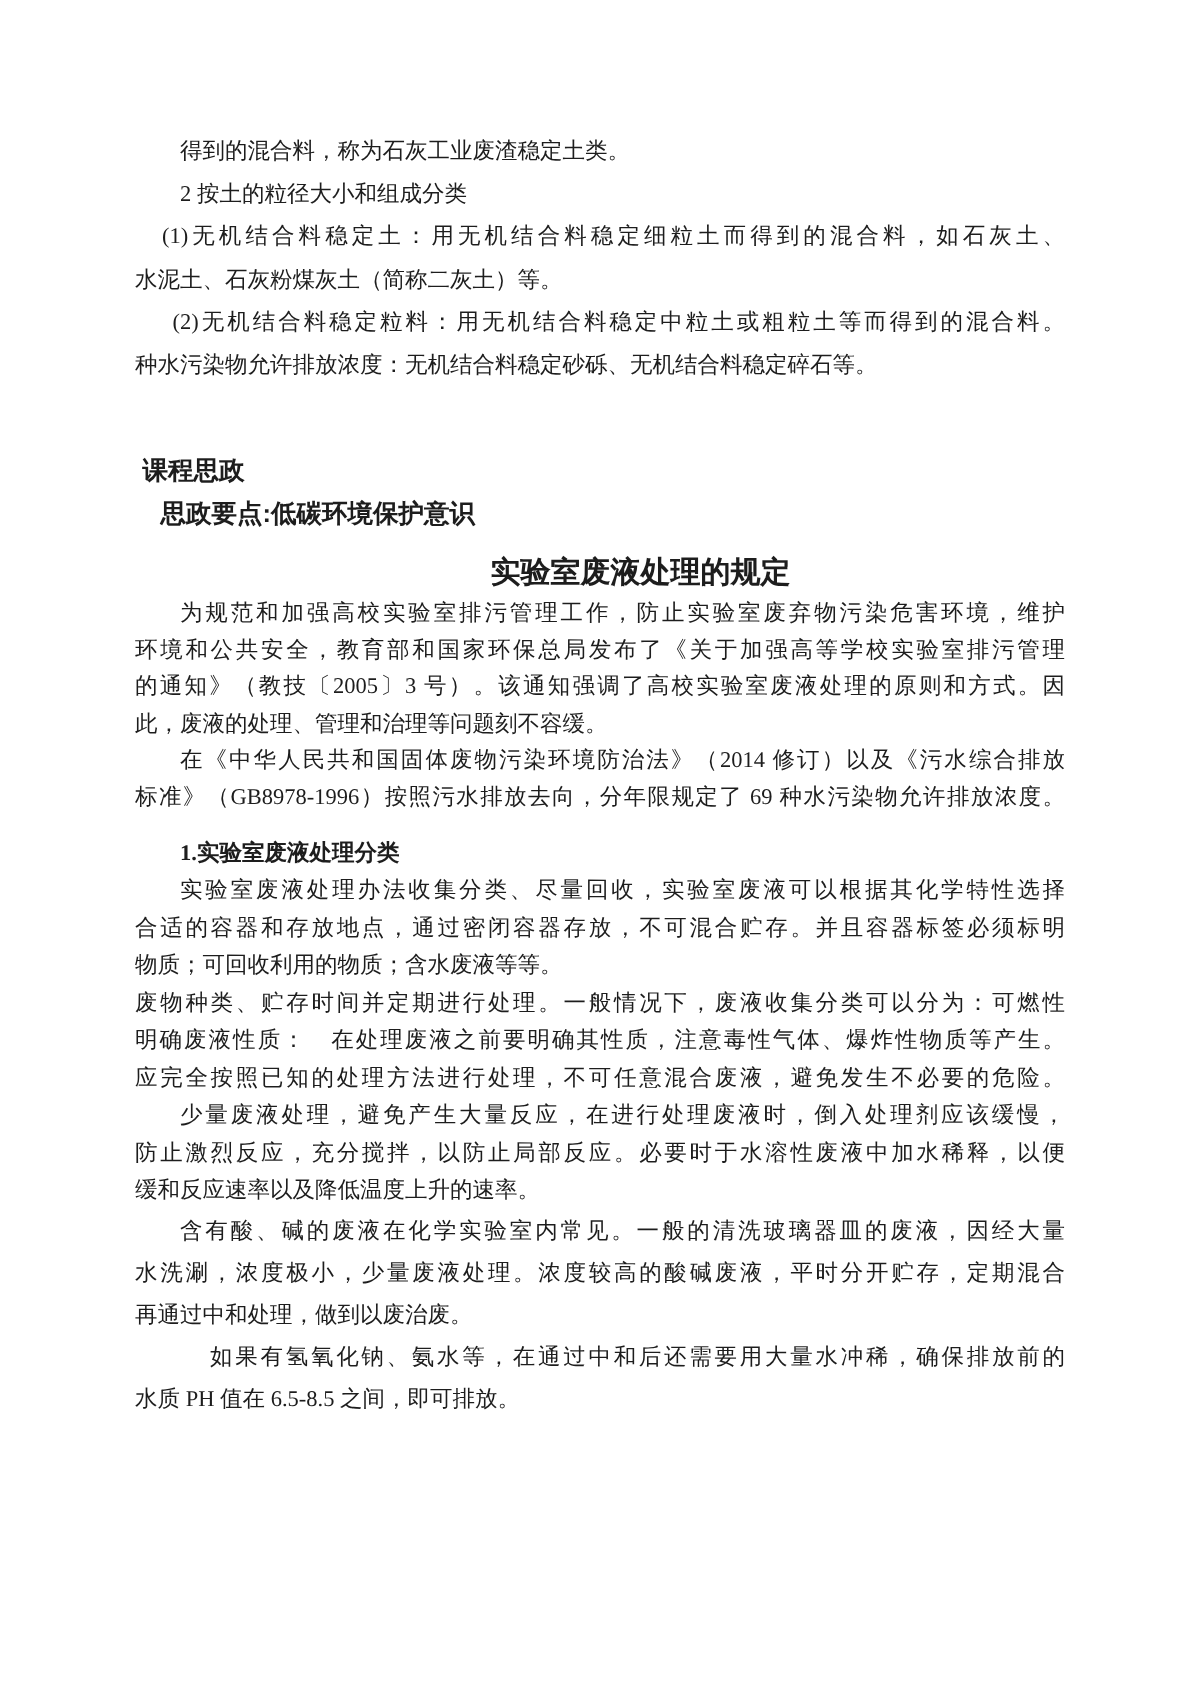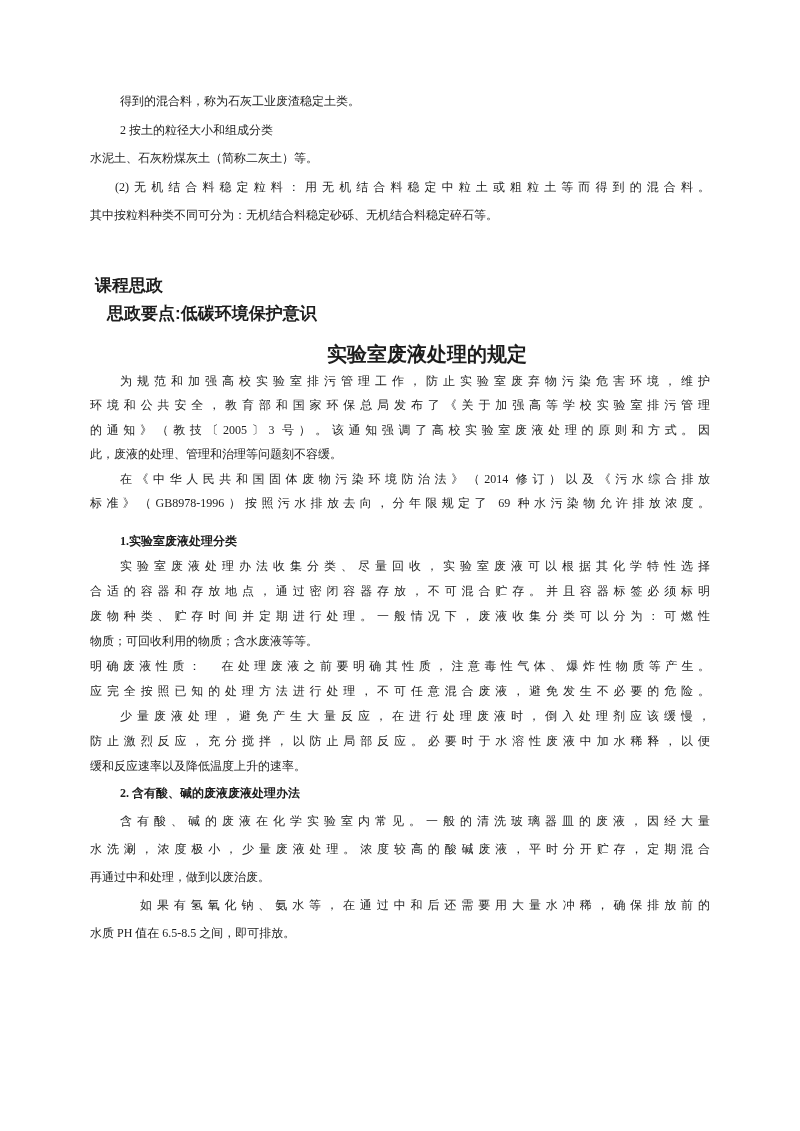--- a/index.html
+++ b/index.html
@@ -16,21 +16,21 @@
     font-family: "Liberation Serif", "DejaVu Serif", serif;
     color: #1d1d1d;
   }
   .text-column {
     position: absolute;
     left: 90px;
     top: 87px;
     width: 620px;
   }
   .line {
-    font-size: 12px;
+    font-size: 15px;
     overflow: hidden;
   }
   .line:not(.justify) { white-space: nowrap; }
   .justify {
     text-align: justify;
     text-align-last: justify;
   }
   
   .sec-a { line-height: 28.5px; height: 28.5px; }
   .sec-b { line-height: 24.5px; height: 24.5px; }
@@ -51,42 +51,42 @@
     padding-left: 54px; 
   }
 </style>
 </head>
 <body>
 
 <div class="page">
   <div class="text-column" id="doc">
       <div class="line sec-a" style="text-indent: 30px;">得到的混合料，称为石灰工业废渣稳定土类。</div>
       <div class="line sec-a" style="text-indent: 30px;">2 按土的粒径大小和组成分类</div>
+      <div class="line sec-a justify" style="text-indent: 18px;">(1)无机结合料稳定土：用无机结合料稳定细粒土而得到的混合料，如石灰土、</div>
       <div class="line sec-a">水泥土、石灰粉煤灰土（简称二灰土）等。</div>
       <div class="line sec-a justify" style="text-indent: 25px;">(2)无机结合料稳定粒料：用无机结合料稳定中粒土或粗粒土等而得到的混合料。</div>
-      <div class="line sec-a">其中按粒料种类不同可分为：无机结合料稳定砂砾、无机结合料稳定碎石等。</div>
+      <div class="line sec-a">种水污染物允许排放浓度：无机结合料稳定砂砾、无机结合料稳定碎石等。</div>
       <div class="line sec-a hei" style="text-indent: 5px; margin-top: 42px;">课程思政</div>
       <div class="line sec-a hei" style="text-indent: 5px; margin-left: 12px;">思政要点:低碳环境保护意识</div>
       <div class="line title-line" style="margin-top: 10px;">实验室废液处理的规定</div>
       <div class="line sec-b justify" style="text-indent: 30px;">为规范和加强高校实验室排污管理工作，防止实验室废弃物污染危害环境，维护</div>
       <div class="line sec-b justify">环境和公共安全，教育部和国家环保总局发布了《关于加强高等学校实验室排污管理</div>
       <div class="line sec-b justify">的通知》（教技〔2005〕3 号）。该通知强调了高校实验室废液处理的原则和方式。因</div>
       <div class="line sec-b">此，废液的处理、管理和治理等问题刻不容缓。</div>
       <div class="line sec-b justify" style="text-indent: 30px;">在《中华人民共和国固体废物污染环境防治法》（2014 修订）以及《污水综合排放</div>
       <div class="line sec-b justify">标准》（GB8978-1996）按照污水排放去向，分年限规定了 69 种水污染物允许排放浓度。</div>
       <div class="line sec-c bold" style="text-indent: 30px; margin-top: 13px;">1.实验室废液处理分类</div>
       <div class="line sec-c justify" style="text-indent: 30px;">实验室废液处理办法收集分类、尽量回收，实验室废液可以根据其化学特性选择</div>
       <div class="line sec-c justify">合适的容器和存放地点，通过密闭容器存放，不可混合贮存。并且容器标签必须标明</div>
+      <div class="line sec-c">物质；可回收利用的物质；含水废液等等。</div>
       <div class="line sec-c justify">废物种类、贮存时间并定期进行处理。一般情况下，废液收集分类可以分为：可燃性</div>
-      <div class="line sec-c">物质；可回收利用的物质；含水废液等等。</div>
       <div class="line sec-c justify">明确废液性质：　在处理废液之前要明确其性质，注意毒性气体、爆炸性物质等产生。</div>
       <div class="line sec-c justify">应完全按照已知的处理方法进行处理，不可任意混合废液，避免发生不必要的危险。</div>
       <div class="line sec-c justify" style="text-indent: 30px;">少量废液处理，避免产生大量反应，在进行处理废液时，倒入处理剂应该缓慢，</div>
       <div class="line sec-c justify">防止激烈反应，充分搅拌，以防止局部反应。必要时于水溶性废液中加水稀释，以便</div>
       <div class="line sec-c">缓和反应速率以及降低温度上升的速率。</div>
-      <div class="line sec-d bold" style="text-indent: 30px;">2.  含有酸、碱的废液废液处理办法</div>
       <div class="line sec-d justify" style="text-indent: 30px;">含有酸、碱的废液在化学实验室内常见。一般的清洗玻璃器皿的废液，因经大量</div>
       <div class="line sec-d justify">水洗涮，浓度极小，少量废液处理。浓度较高的酸碱废液，平时分开贮存，定期混合</div>
       <div class="line sec-d">再通过中和处理，做到以废治废。</div>
       <div class="line sec-d justify" style="text-indent: 50px;">如果有氢氧化钠、氨水等，在通过中和后还需要用大量水冲稀，确保排放前的</div>
       <div class="line sec-d">水质 PH 值在 6.5-8.5 之间，即可排放。</div>
     </div>
 </div>
 
 </body></html>

